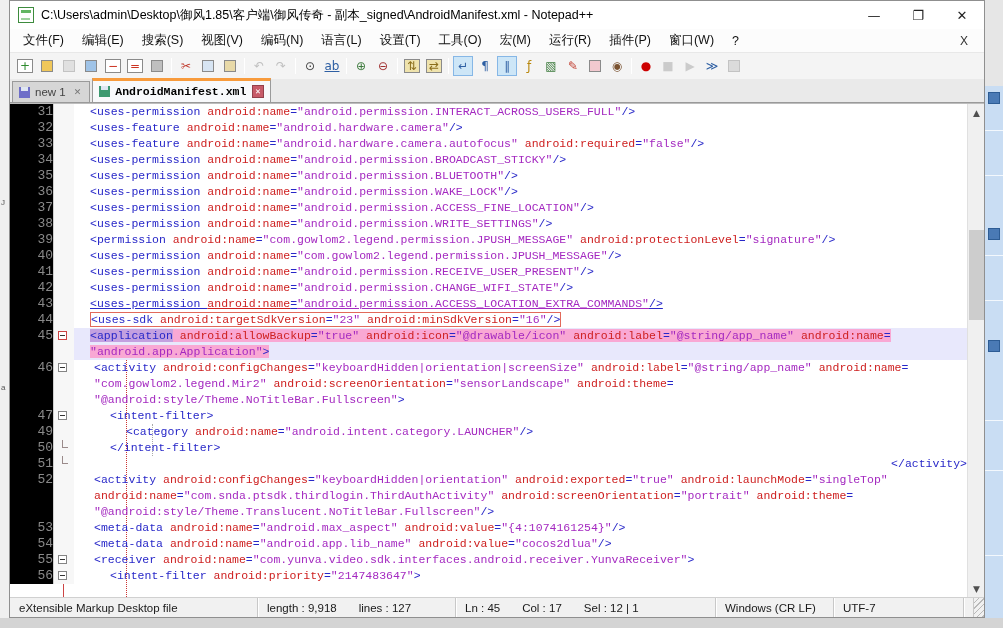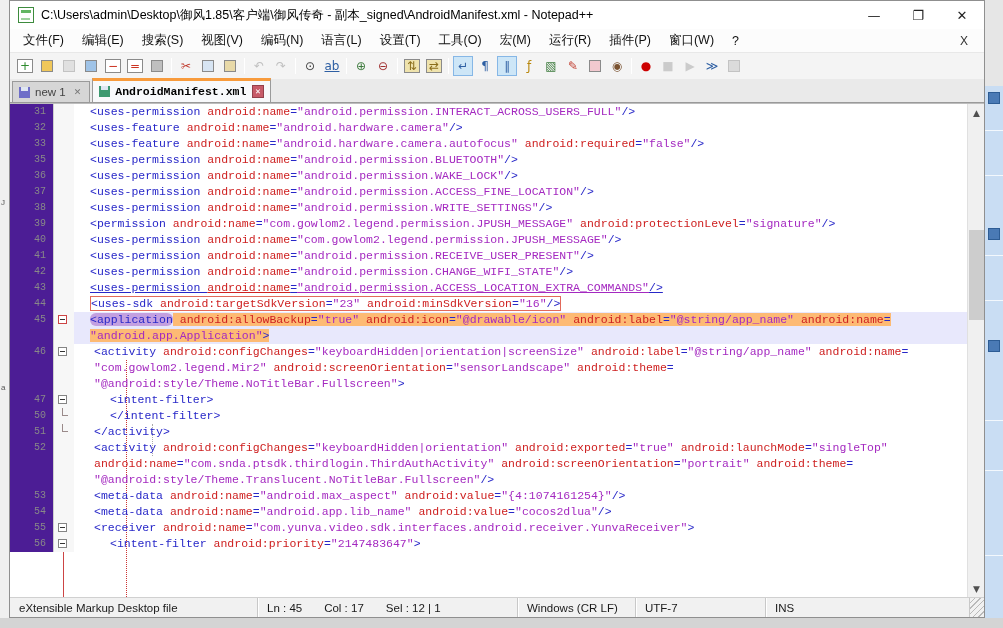--- a/index.html
+++ b/index.html
@@ -50,34 +50,34 @@
   .floppy.saved{background:#6e6ec8;}
   .floppy.current{background:#3d9970;}
   .floppy::before{content:"";position:absolute;left:2px;top:0;width:7px;height:4px;background:#dfe6f2;}
   .tabx{margin-left:6px;font-size:9px;color:#777;padding:0 2px;}
   .tab.active .tabx{background:#c75b69;color:#fff;border:1px solid #93404b;padding:0 2px;font-weight:bold;}
   
   #editor{position:relative;flex:1;background:#fff;overflow:hidden;border-top:1px solid #bdbdbd;padding-right:17px;}
   #redFoldLine{position:absolute;left:53px;width:1px;background:#cc4444;z-index:0;}
   #code{position:relative;}
   .crow{display:flex;height:16px;line-height:16px;font-family:"Liberation Mono",monospace;font-size:11.5px;white-space:pre;}
-  .lnum{flex:0 0 44px;background:#4c1d95;color:#898989;text-align:right;padding-right:7px;
-        border-right:1px solid #cfcfcf;font-size:10px;}
+  .lnum{flex:0 0 44px;background:#000000;color:#898989;text-align:right;
+        border-right:1px solid #cfcfcf;font-size:13px;}
   .fold{flex:0 0 20px;position:relative;background:#f7f7f7;}
   .fbox{position:absolute;left:4px;top:3px;width:9px;height:9px;background:#fff;border:1px solid #848484;}
   .fbox::after{content:"";position:absolute;left:1px;right:1px;top:3px;border-top:1px solid #333;}
   .fbox.red{border-color:#cc4444;}
   .fend{position:absolute;left:8px;top:0;width:6px;height:8px;border-left:1px solid #9a8a8a;border-bottom:1px solid #9a8a8a;}
   .ctext{flex:1;position:relative;z-index:1;}
   .crow.cur .ctext{background:#e8e8fc;}
   .seg-tg{color:#2727c8;}
   .seg-at{color:#ce2020;margin-top:29px;}
   .seg-vl{color:#a429c0;}
-  .ym{background:#fdba74;}
-  .selseg{background:#c3a0e0;border-radius:6px;}
+  .ym{background:#f9a8d4;}
+  .selseg{background:#c3a0e0;}
   .useg{text-decoration:underline;}
   .boxwrap{display:inline-block;border:1px solid #e2695a;line-height:13px;height:15px;}
   .guide{position:absolute;width:1px;z-index:0;}
   .guide.red{border-left:1px dotted #cc3333;}
   .guide.gray{border-left:1px dotted #aaaaaa;}
   
   #vscroll{position:absolute;top:0;right:0;width:17px;bottom:0;background:#f0f0f0;border-left:1px solid #e0e0e0;}
   .sarrow{position:absolute;left:0;width:17px;height:17px;display:flex;align-items:center;justify-content:center;
           color:#505050;font-size:9px;font-family:"DejaVu Sans",sans-serif;}
   #sthumb{position:absolute;left:1px;width:15px;background:#cdcdcd;}
@@ -258,57 +258,63 @@
           <span class="tabx">✕</span>
         </div>
       </div>
 
     <div id="editor">
       <div id="redFoldLine" style="top: 236px; bottom: 0px;"></div>
       <div id="code">
           <div class="crow"><span class="lnum">31</span><span class="fold"></span><span class="ctext" style="padding-left: 16px;"><span class="seg-tg">&lt;uses-permission </span><span class="seg-at">android:name</span><span class="seg-tg">=</span><span class="seg-vl">"android.permission.INTERACT_ACROSS_USERS_FULL"</span><span class="seg-tg">/&gt;</span></span></div>
           <div class="crow"><span class="lnum">32</span><span class="fold"></span><span class="ctext" style="padding-left: 16px;"><span class="seg-tg">&lt;uses-feature </span><span class="seg-at">android:name</span><span class="seg-tg">=</span><span class="seg-vl">"android.hardware.camera"</span><span class="seg-tg">/&gt;</span></span></div>
           <div class="crow"><span class="lnum">33</span><span class="fold"></span><span class="ctext" style="padding-left: 16px;"><span class="seg-tg">&lt;uses-feature </span><span class="seg-at">android:name</span><span class="seg-tg">=</span><span class="seg-vl">"android.hardware.camera.autofocus"</span><span class="seg-tg"> </span><span class="seg-at">android:required</span><span class="seg-tg">=</span><span class="seg-vl">"false"</span><span class="seg-tg">/&gt;</span></span></div>
+          <div class="crow"><span class="lnum">34</span><span class="fold"></span><span class="ctext" style="padding-left: 16px;"><span class="seg-tg">&lt;uses-permission </span><span class="seg-at">android:name</span><span class="seg-tg">=</span><span class="seg-vl">"android.permission.BROADCAST_STICKY"</span><span class="seg-tg">/&gt;</span></span></div>
           <div class="crow"><span class="lnum">35</span><span class="fold"></span><span class="ctext" style="padding-left: 16px;"><span class="seg-tg">&lt;uses-permission </span><span class="seg-at">android:name</span><span class="seg-tg">=</span><span class="seg-vl">"android.permission.BLUETOOTH"</span><span class="seg-tg">/&gt;</span></span></div>
           <div class="crow"><span class="lnum">36</span><span class="fold"></span><span class="ctext" style="padding-left: 16px;"><span class="seg-tg">&lt;uses-permission </span><span class="seg-at">android:name</span><span class="seg-tg">=</span><span class="seg-vl">"android.permission.WAKE_LOCK"</span><span class="seg-tg">/&gt;</span></span></div>
           <div class="crow"><span class="lnum">37</span><span class="fold"></span><span class="ctext" style="padding-left: 16px;"><span class="seg-tg">&lt;uses-permission </span><span class="seg-at">android:name</span><span class="seg-tg">=</span><span class="seg-vl">"android.permission.ACCESS_FINE_LOCATION"</span><span class="seg-tg">/&gt;</span></span></div>
           <div class="crow"><span class="lnum">38</span><span class="fold"></span><span class="ctext" style="padding-left: 16px;"><span class="seg-tg">&lt;uses-permission </span><span class="seg-at">android:name</span><span class="seg-tg">=</span><span class="seg-vl">"android.permission.WRITE_SETTINGS"</span><span class="seg-tg">/&gt;</span></span></div>
           <div class="crow"><span class="lnum">39</span><span class="fold"></span><span class="ctext" style="padding-left: 16px;"><span class="seg-tg">&lt;permission </span><span class="seg-at">android:name</span><span class="seg-tg">=</span><span class="seg-vl">"com.gowlom2.legend.permission.JPUSH_MESSAGE"</span><span class="seg-tg"> </span><span class="seg-at">android:protectionLevel</span><span class="seg-tg">=</span><span class="seg-vl">"signature"</span><span class="seg-tg">/&gt;</span></span></div>
           <div class="crow"><span class="lnum">40</span><span class="fold"></span><span class="ctext" style="padding-left: 16px;"><span class="seg-tg">&lt;uses-permission </span><span class="seg-at">android:name</span><span class="seg-tg">=</span><span class="seg-vl">"com.gowlom2.legend.permission.JPUSH_MESSAGE"</span><span class="seg-tg">/&gt;</span></span></div>
           <div class="crow"><span class="lnum">41</span><span class="fold"></span><span class="ctext" style="padding-left: 16px;"><span class="seg-tg">&lt;uses-permission </span><span class="seg-at">android:name</span><span class="seg-tg">=</span><span class="seg-vl">"android.permission.RECEIVE_USER_PRESENT"</span><span class="seg-tg">/&gt;</span></span></div>
           <div class="crow"><span class="lnum">42</span><span class="fold"></span><span class="ctext" style="padding-left: 16px;"><span class="seg-tg">&lt;uses-permission </span><span class="seg-at">android:name</span><span class="seg-tg">=</span><span class="seg-vl">"android.permission.CHANGE_WIFI_STATE"</span><span class="seg-tg">/&gt;</span></span></div>
           <div class="crow"><span class="lnum">43</span><span class="fold"></span><span class="ctext" style="padding-left: 16px;"><span class="seg-tg useg">&lt;uses-permission </span><span class="seg-at useg">android:name</span><span class="seg-tg useg">=</span><span class="seg-vl useg">"android.permission.ACCESS_LOCATION_EXTRA_COMMANDS"</span><span class="seg-tg useg">/&gt;</span></span></div>
           <div class="crow"><span class="lnum">44</span><span class="fold"></span><span class="ctext" style="padding-left: 16px;"><span class="boxwrap"><span class="seg-tg">&lt;uses-sdk </span><span class="seg-at">android:targetSdkVersion</span><span class="seg-tg">=</span><span class="seg-vl">"23"</span><span class="seg-tg"> </span><span class="seg-at">android:minSdkVersion</span><span class="seg-tg">=</span><span class="seg-vl">"16"</span><span class="seg-tg">/&gt;</span></span></span></div>
           <div class="crow cur"><span class="lnum">45</span><span class="fold"><span class="fbox red"></span></span><span class="ctext" style="padding-left: 16px;"><span class="seg-tg selseg">&lt;application</span><span class="seg-tg ym"> </span><span class="seg-at ym">android:allowBackup</span><span class="seg-tg ym">=</span><span class="seg-vl ym">"true"</span><span class="seg-tg ym"> </span><span class="seg-at ym">android:icon</span><span class="seg-tg ym">=</span><span class="seg-vl ym">"@drawable/icon"</span><span class="seg-tg ym"> </span><span class="seg-at ym">android:label</span><span class="seg-tg ym">=</span><span class="seg-vl ym">"@string/app_name"</span><span class="seg-tg ym"> </span><span class="seg-at ym">android:name</span><span class="seg-tg ym">=</span></span></div>
           <div class="crow cur"><span class="lnum"></span><span class="fold"></span><span class="ctext" style="padding-left: 16px;"><span class="seg-vl ym">"android.app.Application"</span><span class="seg-tg ym">&gt;</span></span></div>
           <div class="crow"><span class="lnum">46</span><span class="fold"><span class="fbox"></span></span><span class="ctext" style="padding-left: 20px;"><span class="seg-tg">&lt;activity </span><span class="seg-at">android:configChanges</span><span class="seg-tg">=</span><span class="seg-vl">"keyboardHidden|orientation|screenSize"</span><span class="seg-tg"> </span><span class="seg-at">android:label</span><span class="seg-tg">=</span><span class="seg-vl">"@string/app_name"</span><span class="seg-tg"> </span><span class="seg-at">android:name</span><span class="seg-tg">=</span></span></div>
           <div class="crow"><span class="lnum"></span><span class="fold"></span><span class="ctext" style="padding-left: 20px;"><span class="seg-vl">"com.gowlom2.legend.Mir2"</span><span class="seg-tg"> </span><span class="seg-at">android:screenOrientation</span><span class="seg-tg">=</span><span class="seg-vl">"sensorLandscape"</span><span class="seg-tg"> </span><span class="seg-at">android:theme</span><span class="seg-tg">=</span></span></div>
           <div class="crow"><span class="lnum"></span><span class="fold"></span><span class="ctext" style="padding-left: 20px;"><span class="seg-vl">"@android:style/Theme.NoTitleBar.Fullscreen"</span><span class="seg-tg">&gt;</span></span></div>
           <div class="crow"><span class="lnum">47</span><span class="fold"><span class="fbox"></span></span><span class="ctext" style="padding-left: 36px;"><span class="seg-tg">&lt;intent-filter&gt;</span></span></div>
+          <div class="crow"><span class="lnum">49</span><span class="fold"></span><span class="ctext" style="padding-left: 52px;"><span class="seg-tg">&lt;category </span><span class="seg-at">android:name</span><span class="seg-tg">=</span><span class="seg-vl">"android.intent.category.LAUNCHER"</span><span class="seg-tg">/&gt;</span></span></div>
           <div class="crow"><span class="lnum">50</span><span class="fold"><span class="fend"></span></span><span class="ctext" style="padding-left: 36px;"><span class="seg-tg">&lt;/intent-filter&gt;</span></span></div>
-          <div class="crow"><span class="lnum">51</span><span class="fold"><span class="fend"></span></span><span class="ctext" style="padding-left: 20px;"><span class="seg-tg">&lt;/activity&gt;</span></span></div>
+          <div class="crow"><span class="lnum">51</span><span class="fold"><span class="fend"></span></span><span class="ctext" style="padding-left: 20px; text-align: right;"><span class="seg-tg">&lt;/activity&gt;</span></span></div>
           <div class="crow"><span class="lnum">52</span><span class="fold"></span><span class="ctext" style="padding-left: 20px;"><span class="seg-tg">&lt;activity </span><span class="seg-at">android:configChanges</span><span class="seg-tg">=</span><span class="seg-vl">"keyboardHidden|orientation"</span><span class="seg-tg"> </span><span class="seg-at">android:exported</span><span class="seg-tg">=</span><span class="seg-vl">"true"</span><span class="seg-tg"> </span><span class="seg-at">android:launchMode</span><span class="seg-tg">=</span><span class="seg-vl">"singleTop"</span></span></div>
           <div class="crow"><span class="lnum"></span><span class="fold"></span><span class="ctext" style="padding-left: 20px;"><span class="seg-at">android:name</span><span class="seg-tg">=</span><span class="seg-vl">"com.snda.ptsdk.thirdlogin.ThirdAuthActivity"</span><span class="seg-tg"> </span><span class="seg-at">android:screenOrientation</span><span class="seg-tg">=</span><span class="seg-vl">"portrait"</span><span class="seg-tg"> </span><span class="seg-at">android:theme</span><span class="seg-tg">=</span></span></div>
           <div class="crow"><span class="lnum"></span><span class="fold"></span><span class="ctext" style="padding-left: 20px;"><span class="seg-vl">"@android:style/Theme.Translucent.NoTitleBar.Fullscreen"</span><span class="seg-tg">/&gt;</span></span></div>
           <div class="crow"><span class="lnum">53</span><span class="fold"></span><span class="ctext" style="padding-left: 20px;"><span class="seg-tg">&lt;meta-data </span><span class="seg-at">android:name</span><span class="seg-tg">=</span><span class="seg-vl">"android.max_aspect"</span><span class="seg-tg"> </span><span class="seg-at">android:value</span><span class="seg-tg">=</span><span class="seg-vl">"{4:1074161254}"</span><span class="seg-tg">/&gt;</span></span></div>
           <div class="crow"><span class="lnum">54</span><span class="fold"></span><span class="ctext" style="padding-left: 20px;"><span class="seg-tg">&lt;meta-data </span><span class="seg-at">android:name</span><span class="seg-tg">=</span><span class="seg-vl">"android.app.lib_name"</span><span class="seg-tg"> </span><span class="seg-at">android:value</span><span class="seg-tg">=</span><span class="seg-vl">"cocos2dlua"</span><span class="seg-tg">/&gt;</span></span></div>
           <div class="crow"><span class="lnum">55</span><span class="fold"><span class="fbox"></span></span><span class="ctext" style="padding-left: 20px;"><span class="seg-tg">&lt;receiver </span><span class="seg-at">android:name</span><span class="seg-tg">=</span><span class="seg-vl">"com.yunva.video.sdk.interfaces.android.receiver.YunvaReceiver"</span><span class="seg-tg">&gt;</span></span></div>
           <div class="crow"><span class="lnum">56</span><span class="fold"><span class="fbox"></span></span><span class="ctext" style="padding-left: 36px;"><span class="seg-tg">&lt;intent-filter </span><span class="seg-at">android:priority</span><span class="seg-tg">=</span><span class="seg-vl">"2147483647"</span><span class="seg-tg">&gt;</span></span></div>
         </div>
       <div class="guide red" style="left: 116px; top: 256px; bottom: 0px;" id="gRed"></div>
       <div class="guide gray" style="left: 142px; top: 320px; height: 32px;" id="gGray"></div>
       <div id="vscroll">
         <div class="sarrow" style="top:0">▲</div>
         <div id="sthumb" style="top:126px;height:90px"></div>
         <div class="sarrow" style="bottom:0">▼</div>
       </div>
     </div>
 
     <div id="statusbar">
       <div class="scell" style="flex:0 0 248px">eXtensible Markup Desktop file</div>
+      <div class="scell" style="flex:0 0 198px">
+        <span class="sp">length : 9,918</span>
+        <span>lines : 127</span>
+      </div>
       <div class="scell" style="flex:0 0 260px">
         <span class="sp">Ln : 45</span>
         <span class="sp">Col : 17</span>
         <span>Sel : 12 | 1</span>
       </div>
       <div class="scell" style="flex:0 0 118px">Windows (CR LF)</div>
       <div class="scell" style="flex:0 0 130px">UTF-7</div>
       <div class="scell" style="flex:1">INS</div>
       <div id="grip"></div>
     </div>

